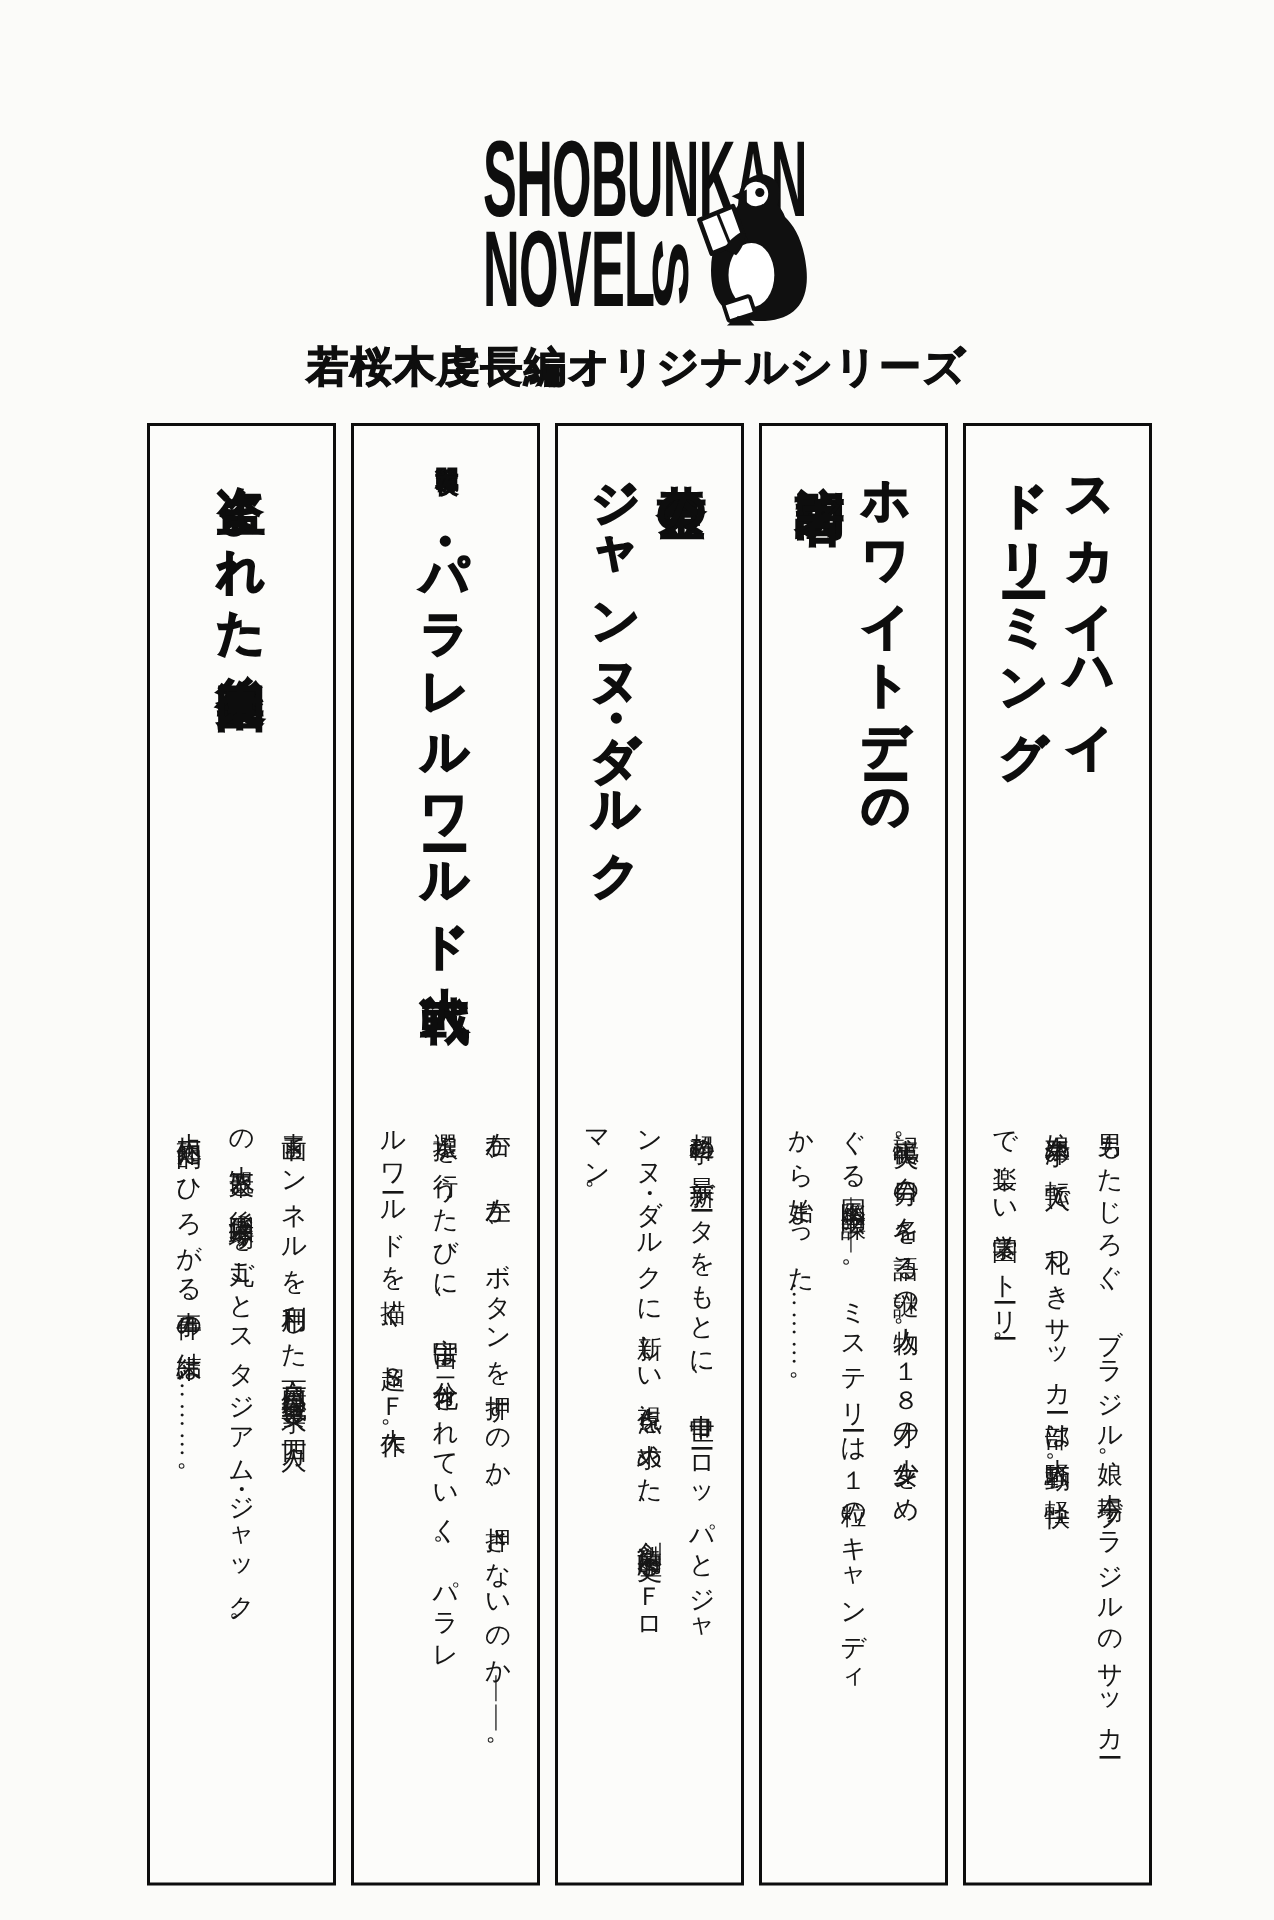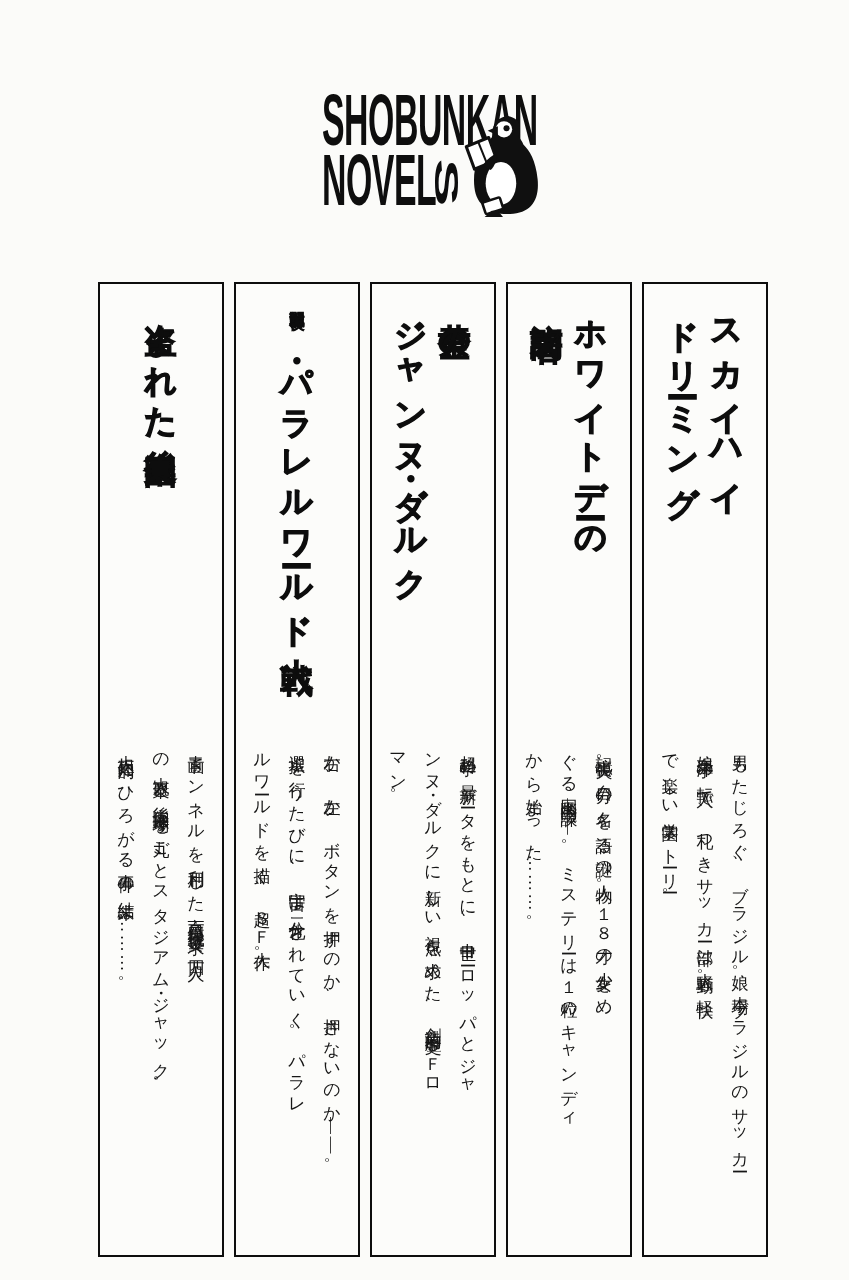--- a/index.html
+++ b/index.html
@@ -75,20 +75,21 @@
       <circle cx="48.5" cy="16" r="3" fill="#101010"></circle>
       <path d="M40,14 L30,18.5 L40,23 Z" fill="#101010"></path>
       <path d="M9,34 L31,25 L39,47 L17,56 Z" fill="#ffffff" stroke="#101010" stroke-width="3" stroke-linejoin="round"></path>
       <path d="M21,30 L29,50" stroke="#101010" stroke-width="2" fill="none"></path>
       <path d="M36,42 C31,45 27,49 25,53 L33,57 C37,53 39,47 39,43 Z" fill="#101010"></path>
       <rect x="26" y="86" width="18" height="12" rx="1.5" fill="#ffffff" stroke="#101010" stroke-width="2.5" transform="rotate(-18 35 92)"></rect>
       <path d="M34,97 L27,103 L45,103 L40,97 Z" fill="#101010"></path>
     </svg>
   </div>
 
+  <div class="series-header">若桜木虔長編オリジナルシリーズ</div>
 
   <div class="boxes">
 
     <div class="box">
       <div class="vtitle">
         <span class="tline">スカイハイ</span>
         <span class="tline">ドリーミング</span>
       </div>
       <div class="vdesc">
         <span class="dline">男もたじろぐ、ブラジル娘。本場ブラジルのサッカー</span>

